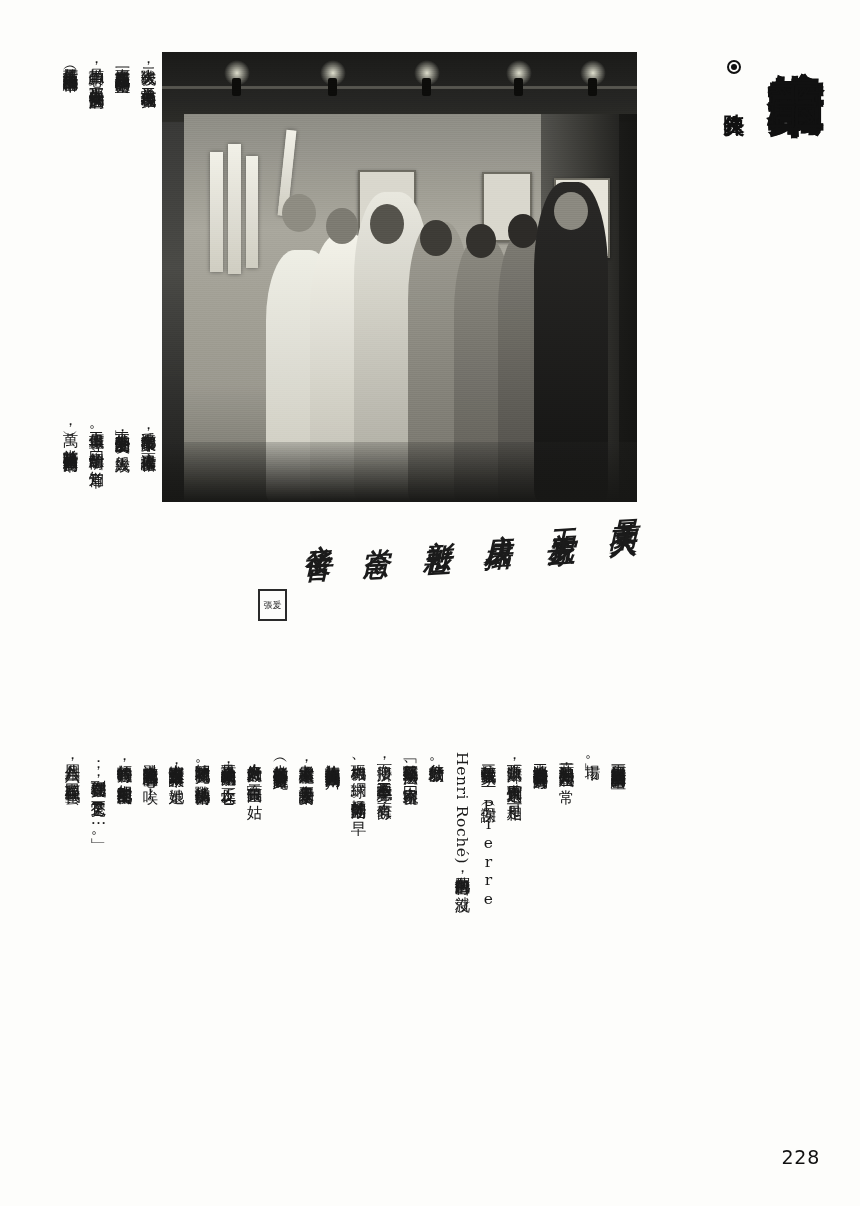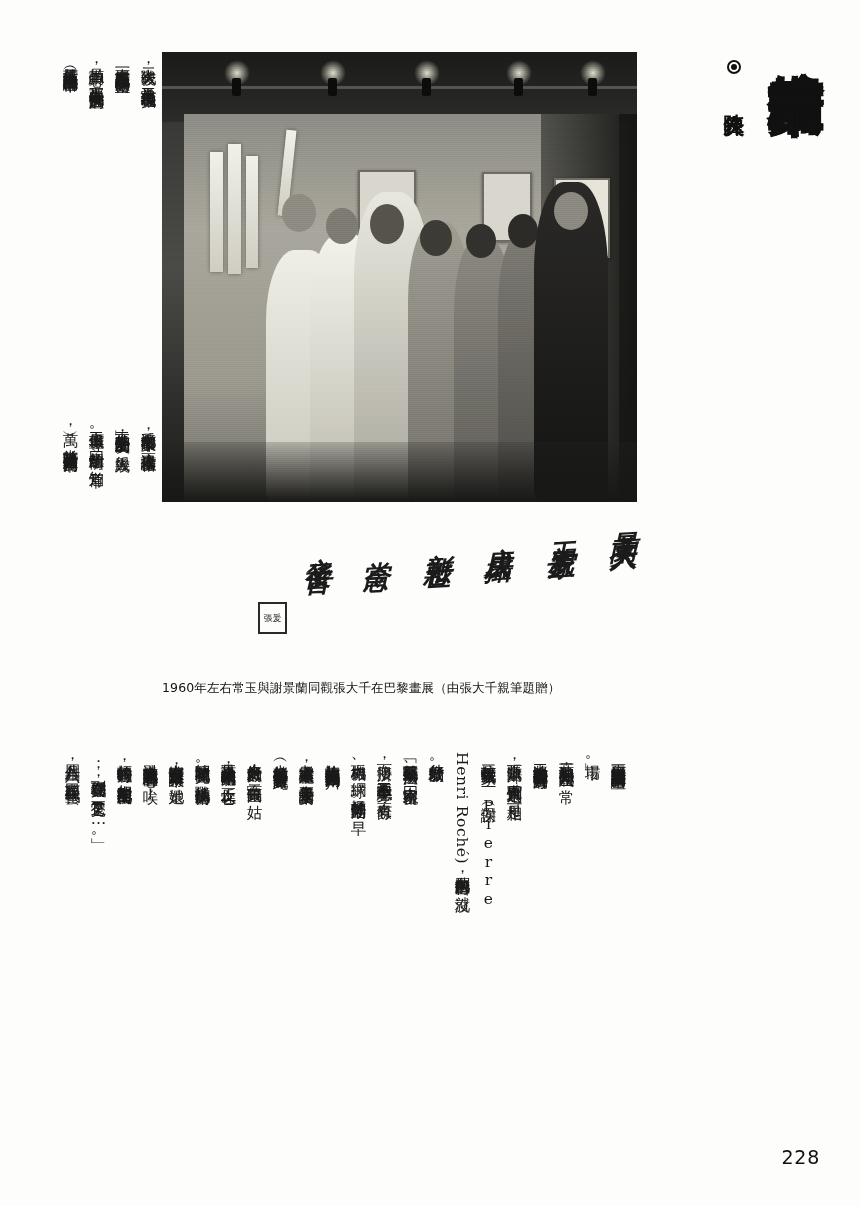--- a/index.html
+++ b/index.html
@@ -162,21 +162,21 @@
     background-image:
       repeating-linear-gradient(0deg, rgba(255,255,255,0.025) 0px, rgba(255,255,255,0.025) 1px, rgba(0,0,0,0.025) 1px, rgba(0,0,0,0.025) 2px);
     mix-blend-mode: overlay;
     pointer-events: none;
   }
 
   
   .calligraphy {
     position: absolute;
     left: 252px;
-    top: 510px;
+    top: 497px;
     width: 386px;
     height: 170px;
   }
   .calli-col {
     position: absolute;
     top: 0;
     font-family: "DejaVu Serif", serif;
     writing-mode: vertical-rl;
     text-orientation: upright;
     font-size: 27px;
@@ -312,21 +312,20 @@
   <div class="calligraphy">
     <div class="calli-col" style="right:0px; height:128px;">景蘭夫人</div>
     <div class="calli-col" style="right:62px; top:10px; height:122px;">玉親家五</div>
     <div class="calli-col" style="right:126px; top:16px; height:100px;">庚戌攝</div>
     <div class="calli-col" style="right:186px; top:22px; height:100px;">彰悲世</div>
     <div class="calli-col" style="right:248px; top:30px; height:74px;">當念</div>
     <div class="calli-col" style="right:306px; top:26px; height:100px;">辛後音</div>
     <div class="seal">張爰</div>
   </div>
 
-  <div class="caption">1960年左右常玉與謝景蘭同觀張大千在巴黎畫展（由張大千親筆題贈）</div>
 
   <div class="v col-top" style="left:60px;">落提價爲二萬法郎（加上稅約台幣十二</div>
   <div class="v col-top" style="left:86px;">品拍賣中心，那張五〇年代裸女油畫的</div>
   <div class="v col-top" style="left:112px;">賣市場該是一九八三年的巴黎國立藝術</div>
   <div class="v col-top" style="left:138px;">二次大戰後，常玉作品首次出現在拍</div>
 
   <div class="v col-top" style="left:60px; top:420px; height:256px;">萬），當時筆者曾於民生報作精簡的常</div>
   <div class="v col-top" style="left:86px; top:420px; height:256px;">玉畫價報導。回想十餘年前，知道「常</div>
   <div class="v col-top" style="left:112px; top:420px; height:256px;">玉」的不外乎文藝圈的朋友，一般人幾</div>
   <div class="v col-top" style="left:138px; top:420px; height:256px;">乎連名字都沒印象，更遑論畫作價格，</div>

